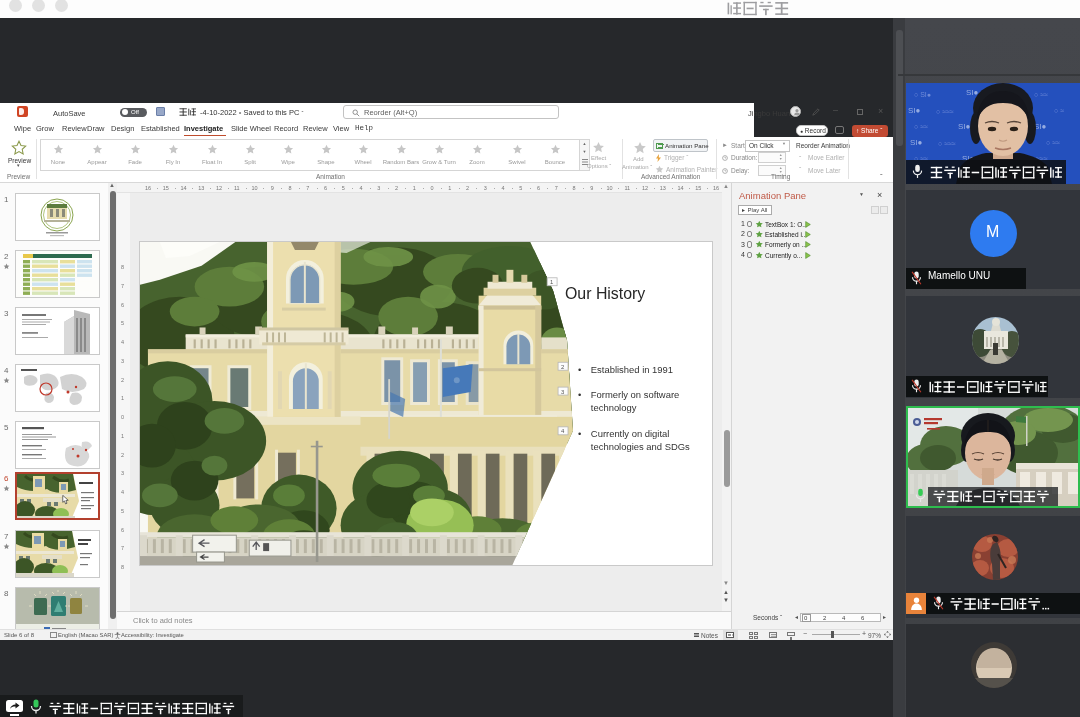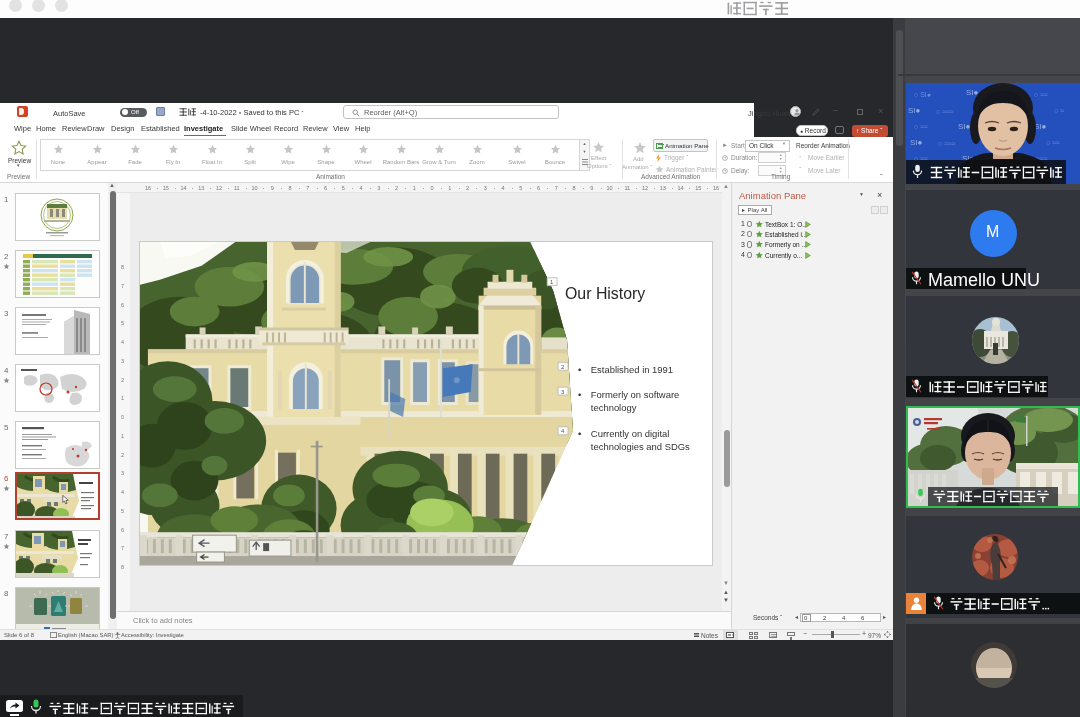--- a/index.html
+++ b/index.html
@@ -87,32 +87,32 @@
         <path d="M1.5 9 C1.5 6.4 3 5.6 5 5.6 C7 5.6 8.5 6.4 8.5 9 Z" fill="#999"></path>
       </svg>
     <svg class="abs" style="left:812px;top:5px" width="8" height="8" viewBox="0 0 10 10">
         <path d="M1 9 L2 6.5 L7.5 1 L9 2.5 L3.5 8 Z" fill="none" stroke="#555" stroke-width="1"></path>
       </svg>
     <div class="txt" style="left:833px;top:2px;font-size:9px;color:#555;">–</div>
     <div class="abs" style="left:857px;top:5.5px;width:6px;height:6px;border:0.8px solid #666;"></div>
     <div class="txt" style="left:878px;top:2.5px;font-size:9px;color:#555;">×</div>
 
     <div class="txt" style="left:14px;top:21px;font-size:7.5px;color:#3a3a3a;">Wipe</div>
-    <div class="txt" style="left:36px;top:21px;font-size:7.5px;color:#3a3a3a;">Home</div>
+    <div class="txt" style="left:36px;top:21px;font-size:7.5px;color:#3a3a3a;">Grow</div>
     <div class="txt" style="left:62px;top:21px;font-size:7.5px;color:#3a3a3a;">Review</div>
     <div class="txt" style="left:87px;top:21px;font-size:7.5px;color:#3a3a3a;">Draw</div>
     <div class="txt" style="left:111px;top:21px;font-size:7.5px;color:#3a3a3a;">Design</div>
     <div class="txt" style="left:141px;top:21px;font-size:7.5px;color:#3a3a3a;">Established</div>
     <div class="txt" style="left:184px;top:21px;font-size:7.5px;color:#222;font-weight:bold;">Investigate</div>
     <div class="abs" style="left:184px;top:31.5px;width:42px;height:1.5px;background:#bf4b2c;"></div>
     <div class="txt" style="left:231px;top:21px;font-size:7.5px;color:#3a3a3a;">Slide Wheel</div>
     <div class="txt" style="left:274px;top:21px;font-size:7.5px;color:#3a3a3a;">Record</div>
     <div class="txt" style="left:303px;top:21px;font-size:7.5px;color:#3a3a3a;">Review</div>
     <div class="txt" style="left:333px;top:21px;font-size:7.5px;color:#3a3a3a;">View</div>
-    <div class="txt" style="left:355px;top:21px;font-size:7.5px;color:#3a3a3a;">Help</div>
+    <div class="txt" style="left:355px;top:21px;font-size:7.5px;color:#3a3a3a;font-family:Liberation Mono, monospace;">Help</div>
     <div class="abs" style="left:796px;top:22px;width:32px;height:11px;background:#fff;border:1px solid #c2c2c2;border-radius:5px;"></div>
     <div class="txt" style="left:800px;top:24px;font-size:6.5px;color:#333;"><span style="font-size:5px;">●</span> Record</div>
     <div class="abs" style="left:835px;top:23px;width:9px;height:8px;border:1px solid #777;border-radius:2px;"></div>
     <div class="abs" style="left:852px;top:21.5px;width:36px;height:12.5px;background:#c24b33;border-radius:3px;"></div>
     <div class="txt" style="left:856px;top:24px;font-size:6.5px;color:#fff;">↑ Share ˇ</div>
 
     <div class="abs" style="left:0;top:34px;width:893px;height:46px;background:#fff;border-bottom:1px solid #d8d8d8;"></div>
     <svg class="abs" style="left:11px;top:37px" width="16" height="16" viewBox="0 0 24 24" fill="none" stroke="#8a994a" stroke-width="1.6">
         <path d="M12 1.8l3 6.4 7 .9-5.2 4.8 1.4 6.9-6.2-3.5-6.2 3.5 1.4-6.9L2 9.1l7-.9z"></path>
       </svg>
@@ -1095,21 +1095,21 @@
   <div class="abs" style="left:906px;top:190px;width:174px;height:99px;background:#32353b;overflow:hidden;">
     <div class="abs" style="left:64px;top:20px;width:47px;height:47px;border-radius:50%;background:#2e7bf0;"></div>
     <div class="txt" style="left:80px;top:33px;font-size:16px;color:#fff;">M</div>
     <div class="abs" style="left:0;top:78px;width:120px;height:21px;background:rgba(8,10,12,.85);"></div>
     <svg class="abs" style="left:5px;top:81px" width="11" height="15" viewBox="0 0 24 34">
         <rect x="7" y="1" width="10" height="16" rx="5" fill="#f0f0f0"></rect>
         <path d="M3 14 a9 9 0 0 0 18 0" fill="none" stroke="#f0f0f0" stroke-width="2.6"></path>
         <rect x="10.7" y="23" width="2.6" height="7" fill="#f0f0f0"></rect>
         <path d="M2 2 L22 30" stroke="#c0392b" stroke-width="2.6"></path>
       </svg>
-    <div class="txt" style="left:22px;top:80px;font-size:18px;color:#fff;">Mamello UNU</div>
+    <div class="txt" style="left:22px;top:80px;font-size:10px;color:#fff;">Mamello UNU</div>
   </div>
 
   <div class="abs" style="left:906px;top:296px;width:174px;height:102px;background:#32353b;overflow:hidden;">
     <svg class="abs" style="left:66px;top:21px" width="47" height="47" viewBox="0 0 47 47">
       <defs>
           <clipPath id="c3">
             <circle cx="23.5" cy="23.5" r="23.5"></circle>
           </clipPath>
         </defs>
       <g clip-path="url(#c3)">

